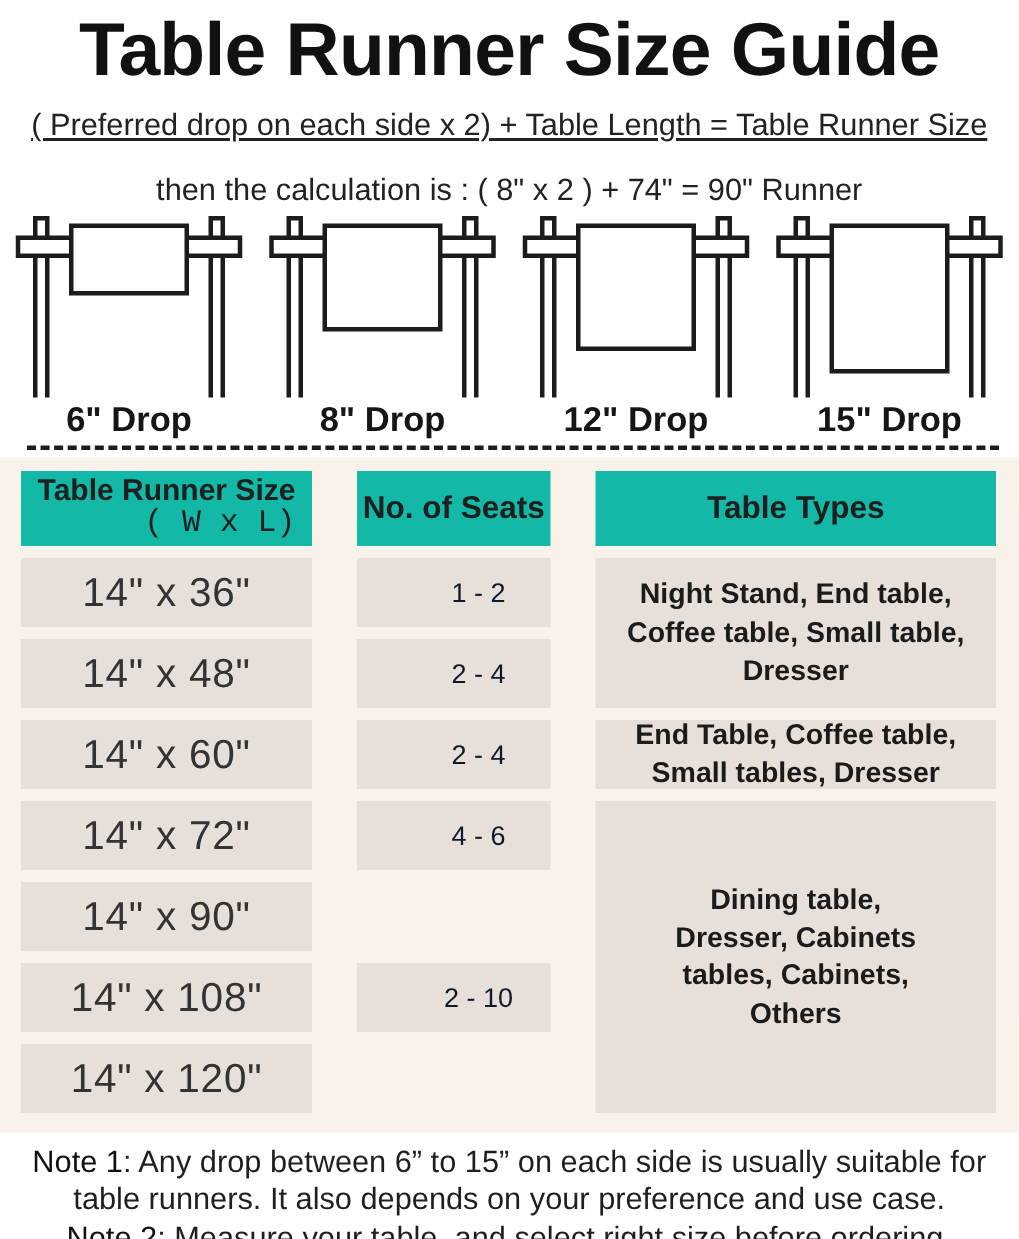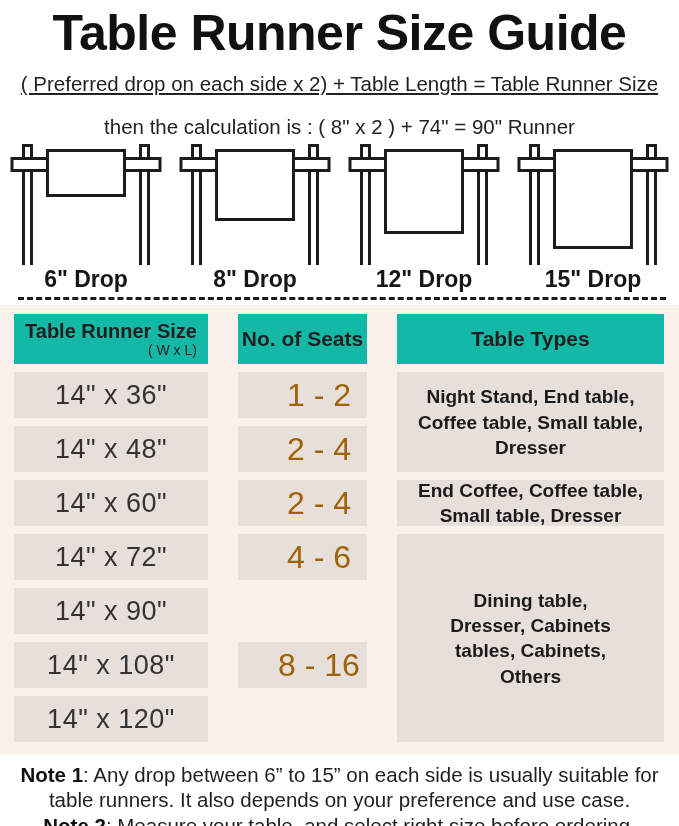--- a/index.html
+++ b/index.html
@@ -40,32 +40,32 @@
     grid-template-rows: 50px repeat(7, 46px);
     column-gap: 30px;
     row-gap: 8px;
   }
   .cell {
     display: flex; align-items: center; justify-content: center;
     text-align: center;
   }
   .hdr { background: #14b8a6; font-weight: bold; color: #1f1f1f; font-size: 21px; text-align: right; }
   .hdr-size-line1 { font-size: 20px; font-weight: bold; line-height: 1.1; }
-  .hdr-size-line2 { font-size: 14px; font-weight: normal; line-height: 1.15; }
+  .hdr-size-line2 { font-size: 21px; font-weight: normal; line-height: 1.15; font-family: Liberation Mono, monospace; }
   .data { background: #e7e0da; }
   .size-val { font-size: 27px; color: #333; letter-spacing: 0.5px; font-weight: 400; }
-  .seats-val { font-size: 32px; color: #a16207; font-weight: 400; padding-left: 33px; }
+  .seats-val { font-size: 18px; color: #0f172a; font-weight: 400; padding-left: 33px; }
   .type-cell { font-size: 19px; font-weight: bold; line-height: 1.33; color: #1b1b1b; align-items: center; }
   .type-cell span { display: inline-block; }
   .tw1 { max-width: 225px; }
   .tw2 { max-width: 238px; }
   .tw3 { max-width: 175px; }
 
   .notes { padding: 7px 2px 0; text-align: center; font-size: 20.5px; line-height: 1.23; color: #1f1f1f; }
-  .notes b { font-weight: bold; color: #111; }
+  .notes b { font-weight: normal; color: #111; }
 </style>
 </head>
 <body>
 
 <div class="page">
 
   <h1 class="title">Table Runner Size Guide</h1>
 
   <p class="subline mb">( Preferred drop on each side x 2) + Table Length = Table Runner Size</p>
   <p class="subline">then the calculation is : ( 8" x 2 ) + 74" = 90" Runner</p>
@@ -144,29 +144,29 @@
 
       <div class="cell data size-val" style="grid-row:4;grid-column:1">14" x 60"</div>
       <div class="cell data seats-val" style="grid-row:4;grid-column:2">2 - 4</div>
 
       <div class="cell data size-val" style="grid-row:5;grid-column:1">14" x 72"</div>
       <div class="cell data seats-val" style="grid-row:5;grid-column:2">4 - 6</div>
 
       <div class="cell data size-val" style="grid-row:6;grid-column:1">14" x 90"</div>
 
       <div class="cell data size-val" style="grid-row:7;grid-column:1">14" x 108"</div>
-      <div class="cell data seats-val" style="grid-row:7;grid-column:2">8 - 16</div>
+      <div class="cell data seats-val" style="grid-row:7;grid-column:2">2 - 10</div>
 
       <div class="cell data size-val" style="grid-row:8;grid-column:1">14" x 120"</div>
 
       <div class="cell data type-cell" style="grid-row:2/4;grid-column:3">
         <span class="tw1">Night Stand, End table, Coffee table, Small table, Dresser</span>
       </div>
       <div class="cell data type-cell" style="grid-row:4;grid-column:3">
-        <span class="tw2">End Coffee, Coffee table, Small table, Dresser</span>
+        <span class="tw2">End Table, Coffee table, Small tables, Dresser</span>
       </div>
       <div class="cell data type-cell" style="grid-row:5/9;grid-column:3">
         <span class="tw3">Dining table, Dresser, Cabinets tables, Cabinets, Others</span>
       </div>
 
     </div>
   </div>
 
   <div class="notes">
     <p><b>Note 1</b><span>: Any drop between 6” to 15” on each side is usually suitable for table runners. It also depends on your preference and use case.</span></p>

